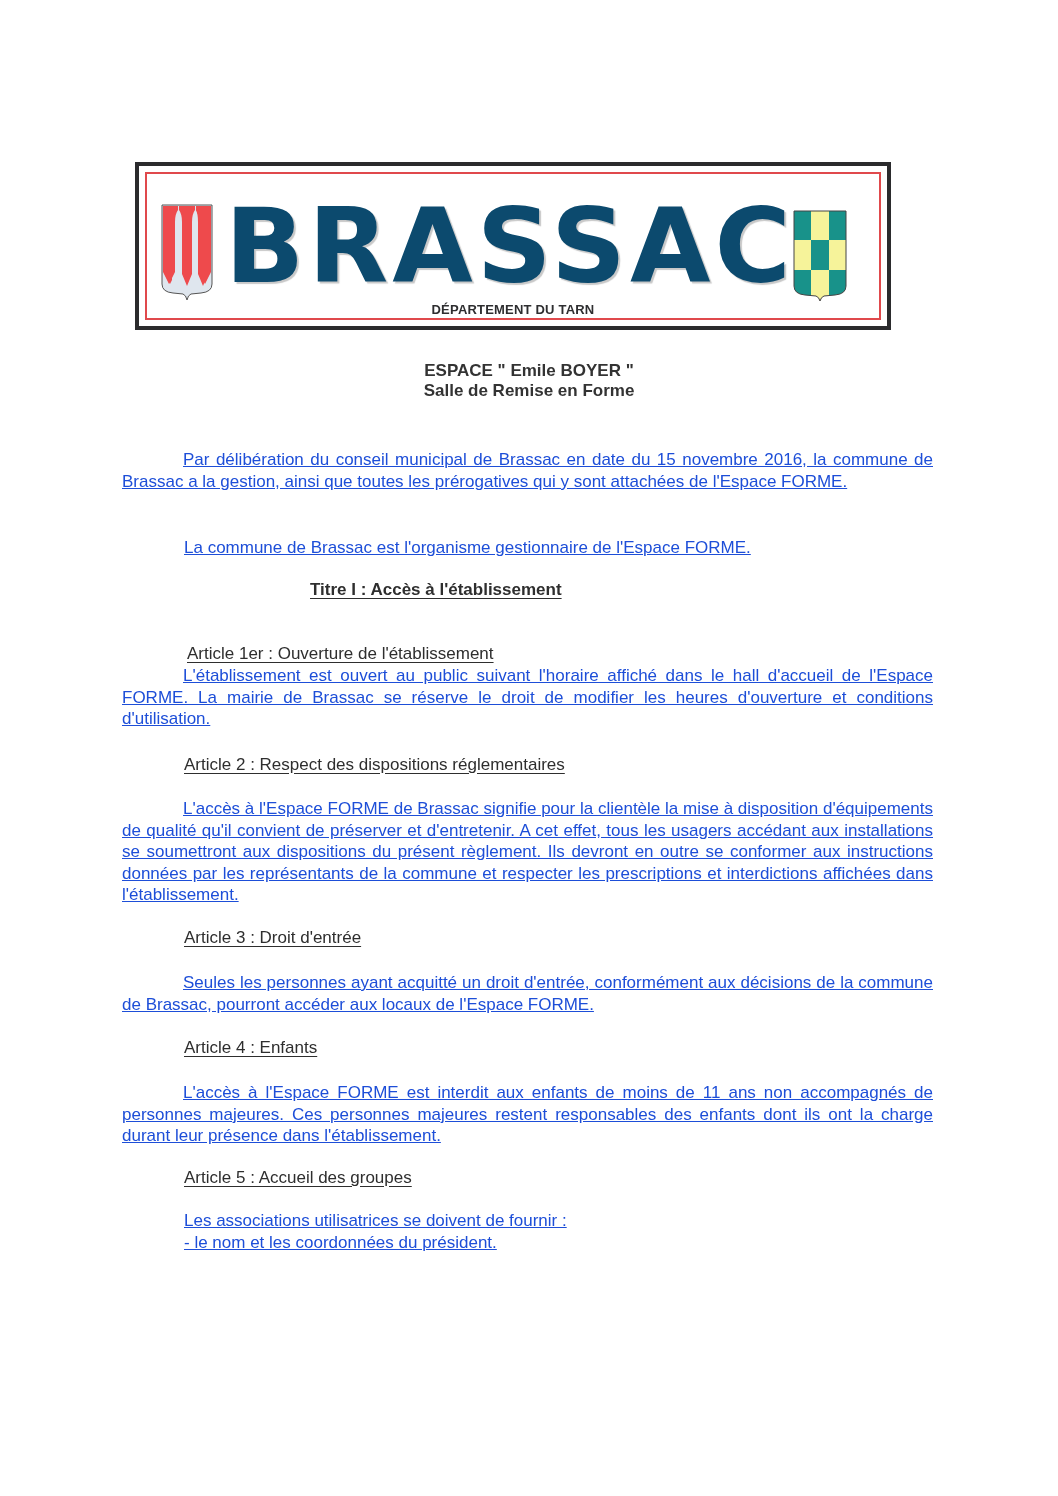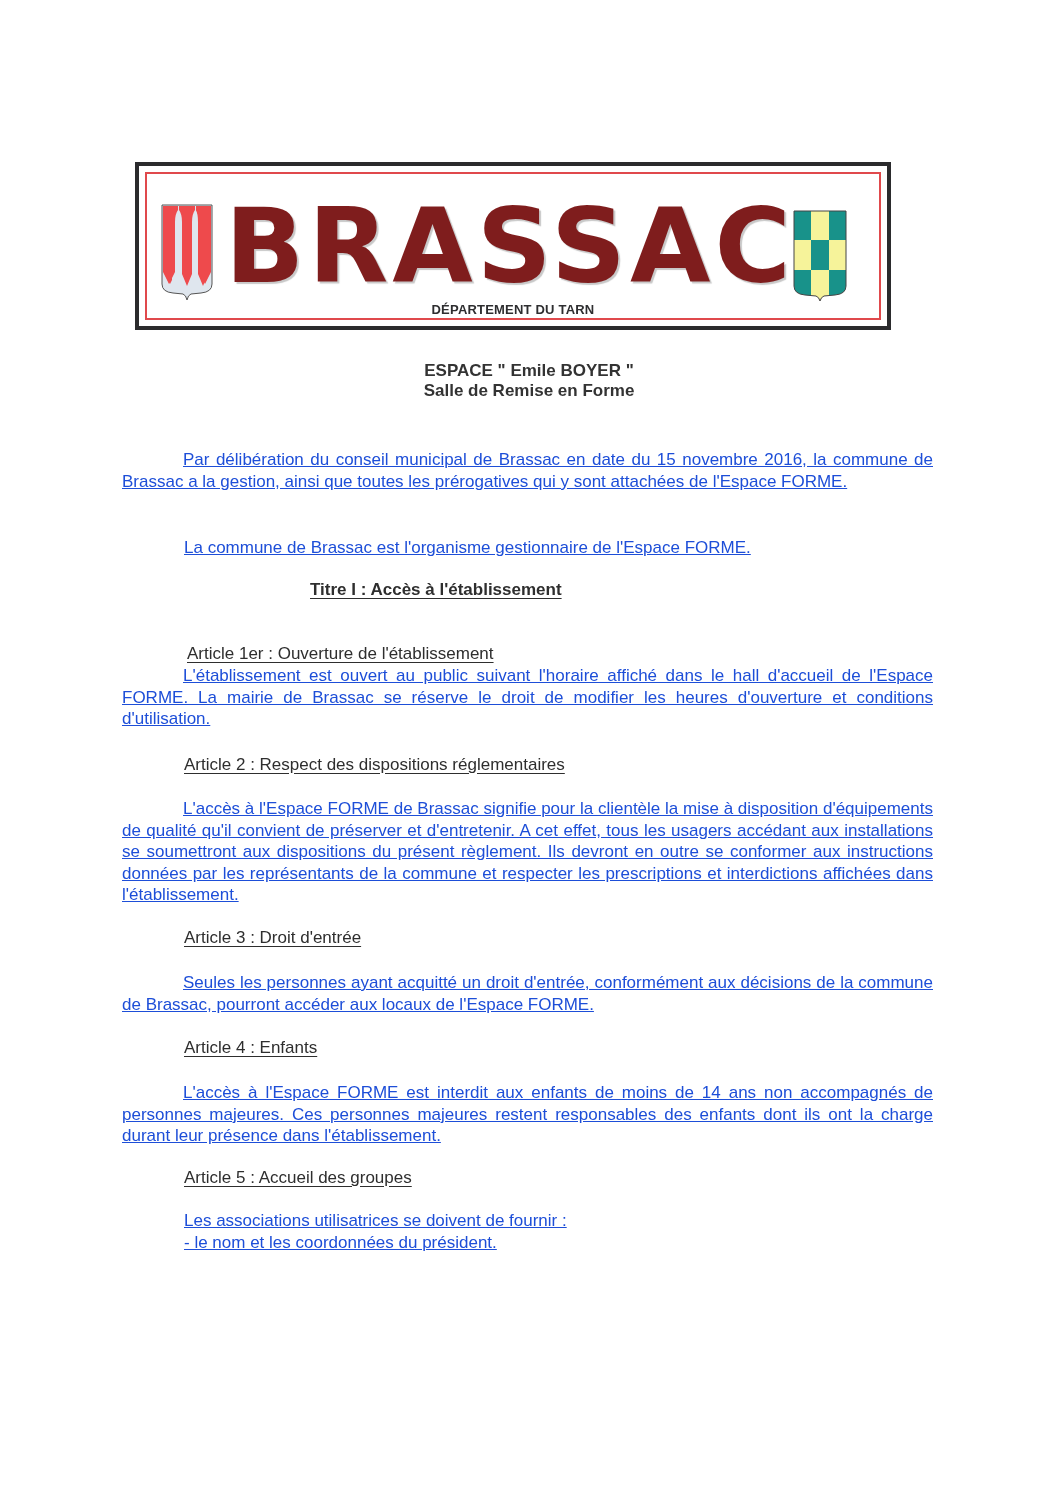--- a/index.html
+++ b/index.html
@@ -14,21 +14,21 @@
     .banner-inner {
       position: absolute; left: 6px; top: 6px; right: 6px; bottom: 6px;
       border: 2px solid #e0494c; box-sizing: border-box;
     }
     .crest { position: absolute; }
     .crest-left { left: 14px; top: 30px; width: 52px; height: 97px; }
     .crest-right { left: 646px; top: 36px; width: 54px; height: 92px; }
     .wordmark {
       position: absolute; left: 78px; top: 22px; width: 560px; height: 100px;
       font-family: "DejaVu Sans", sans-serif; font-weight: bold; font-size: 104px;
-      line-height: 100px; color: #7f1d1d; letter-spacing: 4px; text-align: center;
+      line-height: 100px; color: #0c4a6e; letter-spacing: 4px; text-align: center;
       transform: scaleY(1.0); white-space: nowrap;
       text-shadow: 2px 2px 1px #c8c8c8;
     }
     .dept {
       position: absolute; left: 0; right: 0; top: 128px; text-align: center;
       font-family: "Liberation Sans", sans-serif; font-weight: bold; font-size: 13px;
       color: #2e2e30; letter-spacing: 0.2px;
     }
     .title-block {
       position: absolute; left: 0; width: 1058px; top: 361px; text-align: center;
@@ -99,19 +99,19 @@
 <div class="head" style="left:187px; top:624px;margin-top:20px;">Article 1er : Ouverture de l'établissement</div>
 <div class="p indent" style="top:665px;">L'établissement est ouvert au public suivant l'horaire affiché dans le hall d'accueil de l'Espace FORME. La mairie de Brassac se réserve le droit de modifier les heures d'ouverture et conditions d'utilisation.</div>
 
 <div class="head" style="left:184px; top:755px;">Article 2 : Respect des dispositions réglementaires</div>
 <div class="p indent" style="top:798px;">L'accès à l'Espace FORME de Brassac signifie pour la clientèle la mise à disposition d'équipements de qualité qu'il convient de préserver et d'entretenir. A cet effet, tous les usagers accédant aux installations se soumettront aux dispositions du présent règlement. Ils devront en outre se conformer aux instructions données par les représentants de la commune et respecter les prescriptions et interdictions affichées dans l'établissement.</div>
 
 <div class="head" style="left:184px; top:928px;">Article 3 : Droit d'entrée</div>
 <div class="p indent" style="top:972px;">Seules les personnes ayant acquitté un droit d'entrée, conformément aux décisions de la commune de Brassac, pourront accéder aux locaux de l'Espace FORME.</div>
 
 <div class="head" style="left:184px; top:1038px;">Article 4 : Enfants</div>
-<div class="p indent" style="top:1082px;">L'accès à l'Espace FORME est interdit aux enfants de moins de 14 ans non accompagnés de personnes majeures. Ces personnes majeures restent responsables des enfants dont ils ont la charge durant leur présence dans l'établissement.</div>
+<div class="p indent" style="top:1082px;">L'accès à l'Espace FORME est interdit aux enfants de moins de 11 ans non accompagnés de personnes majeures. Ces personnes majeures restent responsables des enfants dont ils ont la charge durant leur présence dans l'établissement.</div>
 
 <div class="head" style="left:184px; top:1168px;">Article 5 : Accueil des groupes</div>
 <div class="p" style="top:1210px; left:184px; width:750px;">
   <span class="list-line">Les associations utilisatrices se doivent de fournir :</span>
   <span class="list-line">- le nom et les coordonnées du président.</span>
 </div>
 
 </body></html>

